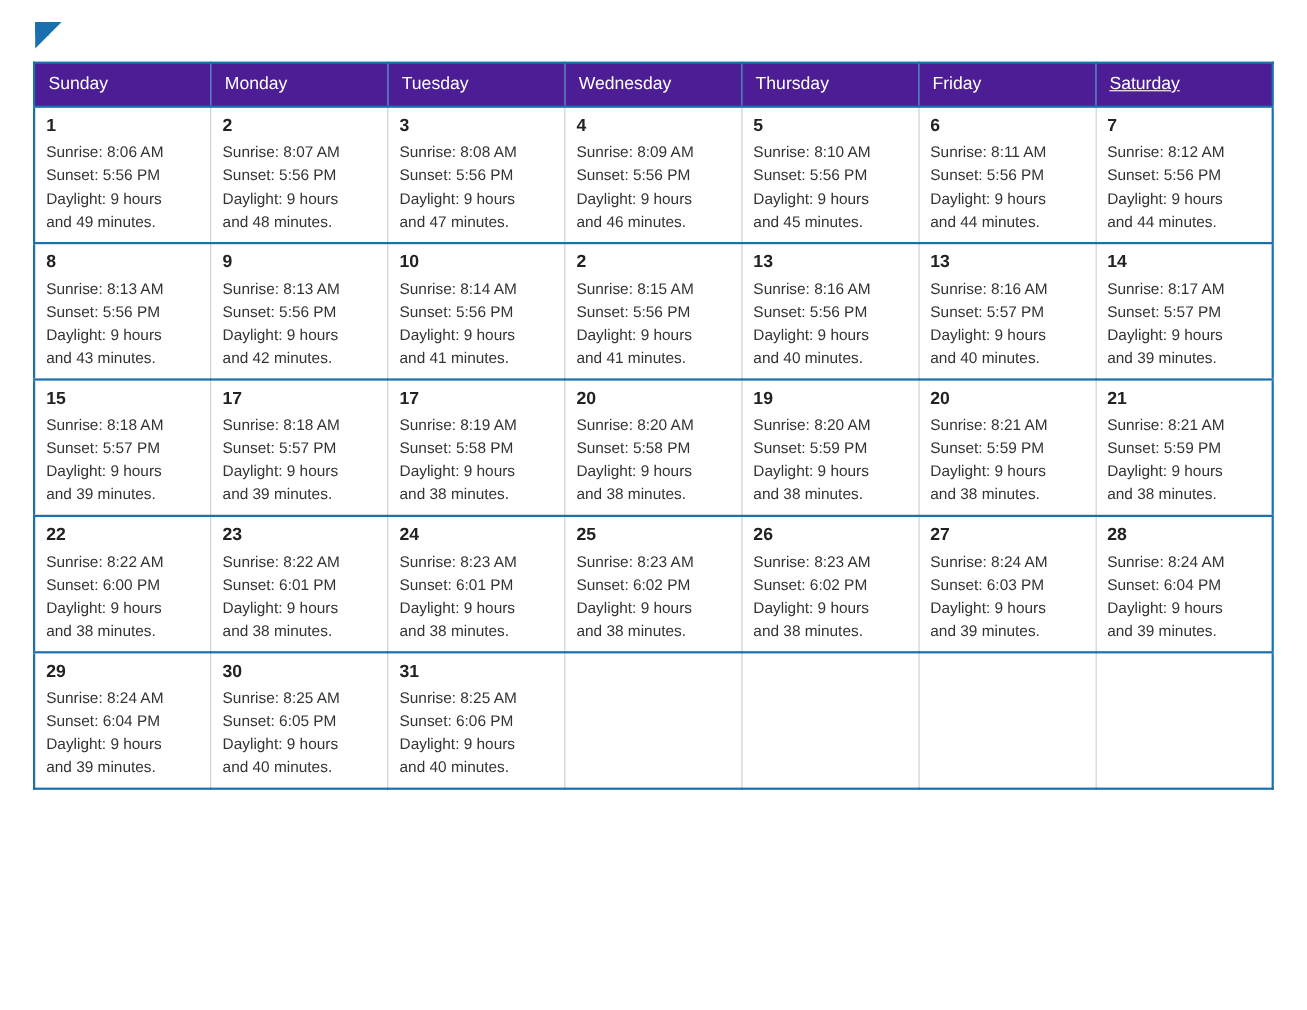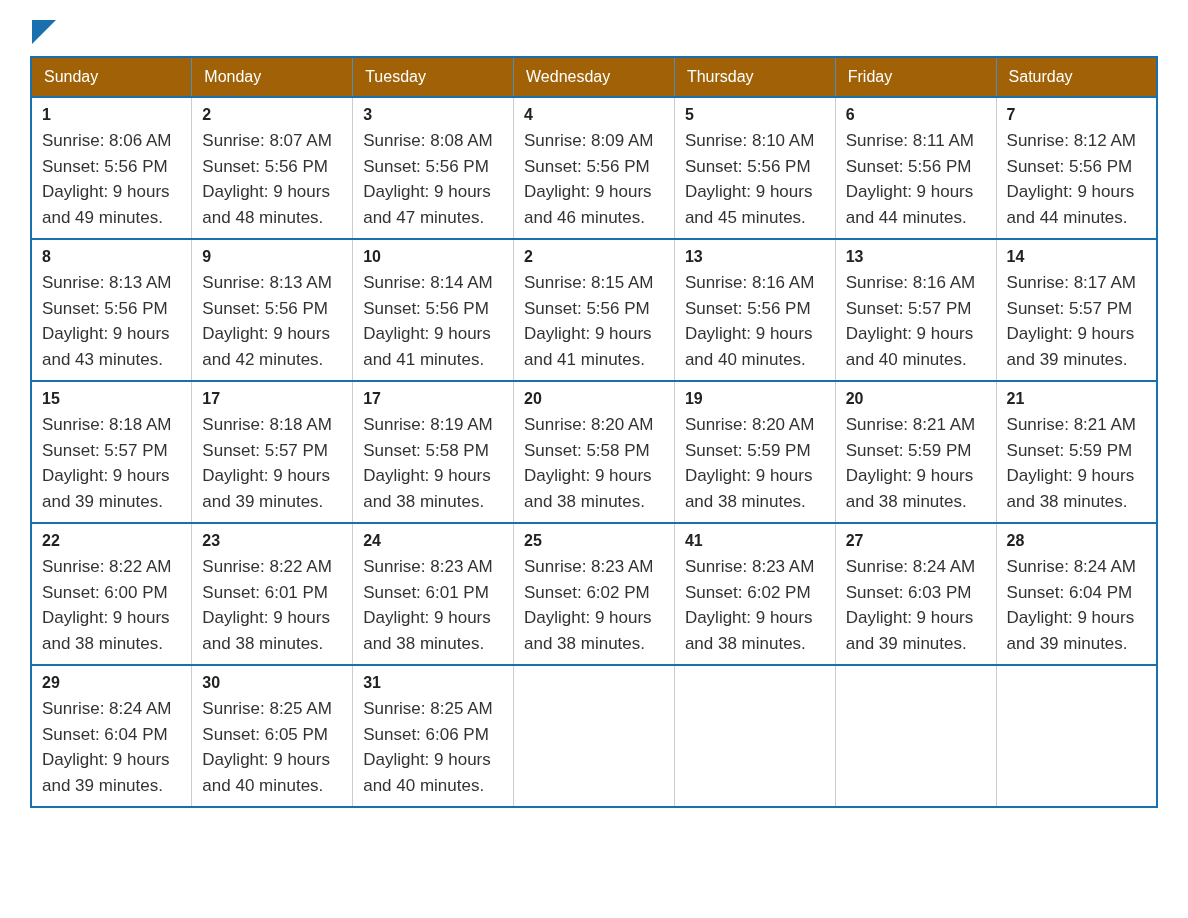--- a/index.html
+++ b/index.html
@@ -58,50 +58,50 @@
       font-size: 22px;
       color: #555;
       margin-top: 4px;
     }
     table {
       width: 100%;
       border-collapse: collapse;
       border: 2px solid #1a6faf;
     }
     thead tr th {
-      background-color: #a16207;
+      background-color: #4c1d95;
       color: #fff;
       font-size: 16px;
       font-weight: normal;
       padding: 10px 12px;
       text-align: left;
       border-right: 1px solid #4a8fc0;
     }
-    thead tr th:last-child { border-right: none; }
+    thead tr th:last-child { border-right: none; text-decoration: underline; }
     tbody tr {
       border-top: 2px solid #1a6faf;
     }
     tbody tr td {
       vertical-align: top;
       padding: 8px 10px;
       font-size: 13px;
       color: #333;
       border-right: 1px solid #ccc;
       width: 14.28%;
     }
     tbody tr td:last-child { border-right: none; }
     .day-num {
       font-size: 16px;
       font-weight: bold;
       color: #222;
       margin-bottom: 4px;
       display: block;
     }
     .day-info {
-      font-size: 17px;
+      font-size: 14px;
       line-height: 1.5;
       color: #333;
     }
     td.empty { background: #fff; }
   </style>
 </head>
 <body>
 
 <div class="header">
   <div class="logo">
@@ -356,21 +356,21 @@
         <td>
           <span class="day-num">25</span>
         <div class="day-info">
           Sunrise: 8:23 AM<br>
           Sunset: 6:02 PM<br>
           Daylight: 9 hours<br>
           and 38 minutes.
         </div>
         </td>
         <td>
-          <span class="day-num">41</span>
+          <span class="day-num">26</span>
         <div class="day-info">
           Sunrise: 8:23 AM<br>
           Sunset: 6:02 PM<br>
           Daylight: 9 hours<br>
           and 38 minutes.
         </div>
         </td>
         <td>
           <span class="day-num">27</span>
         <div class="day-info">

